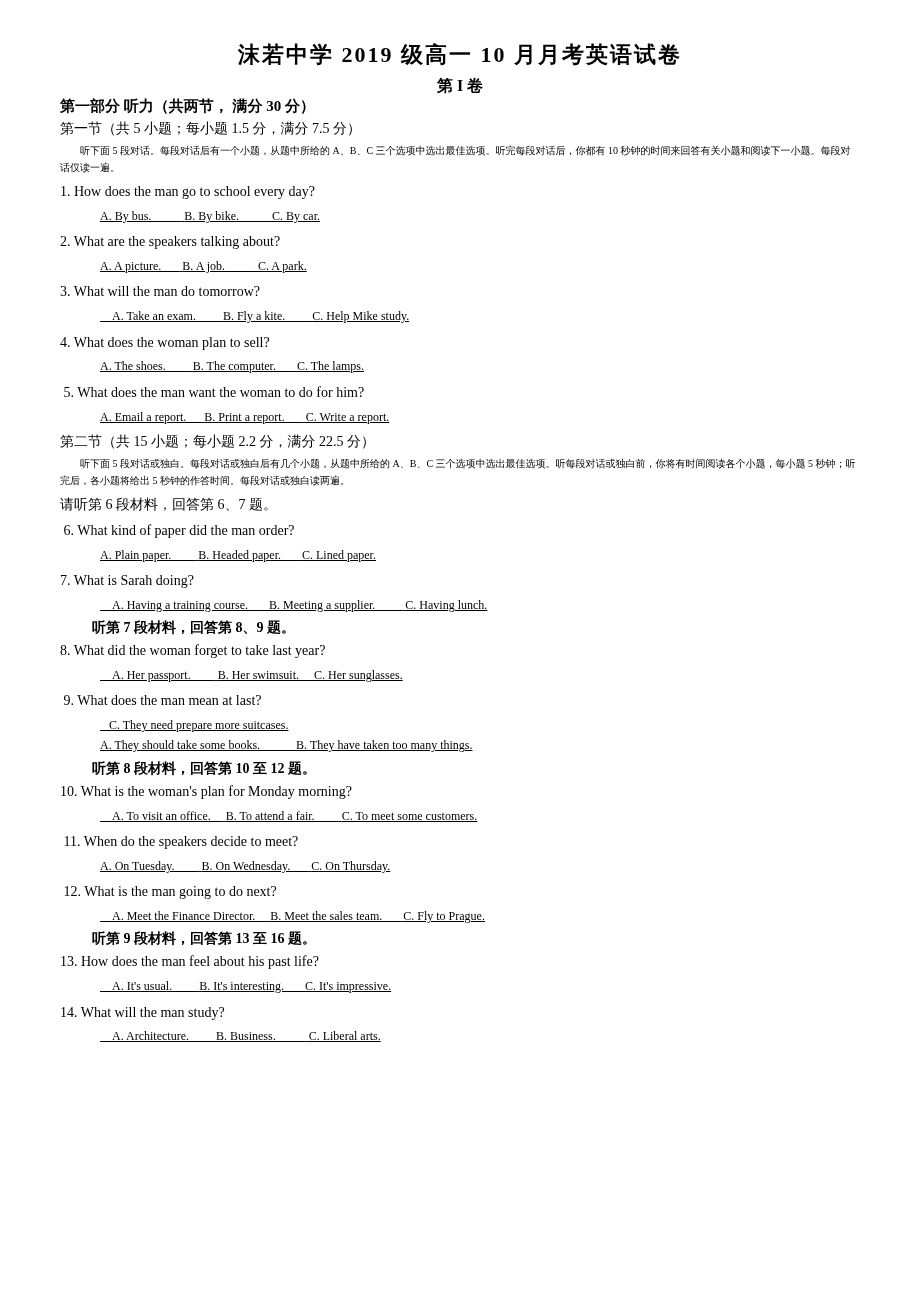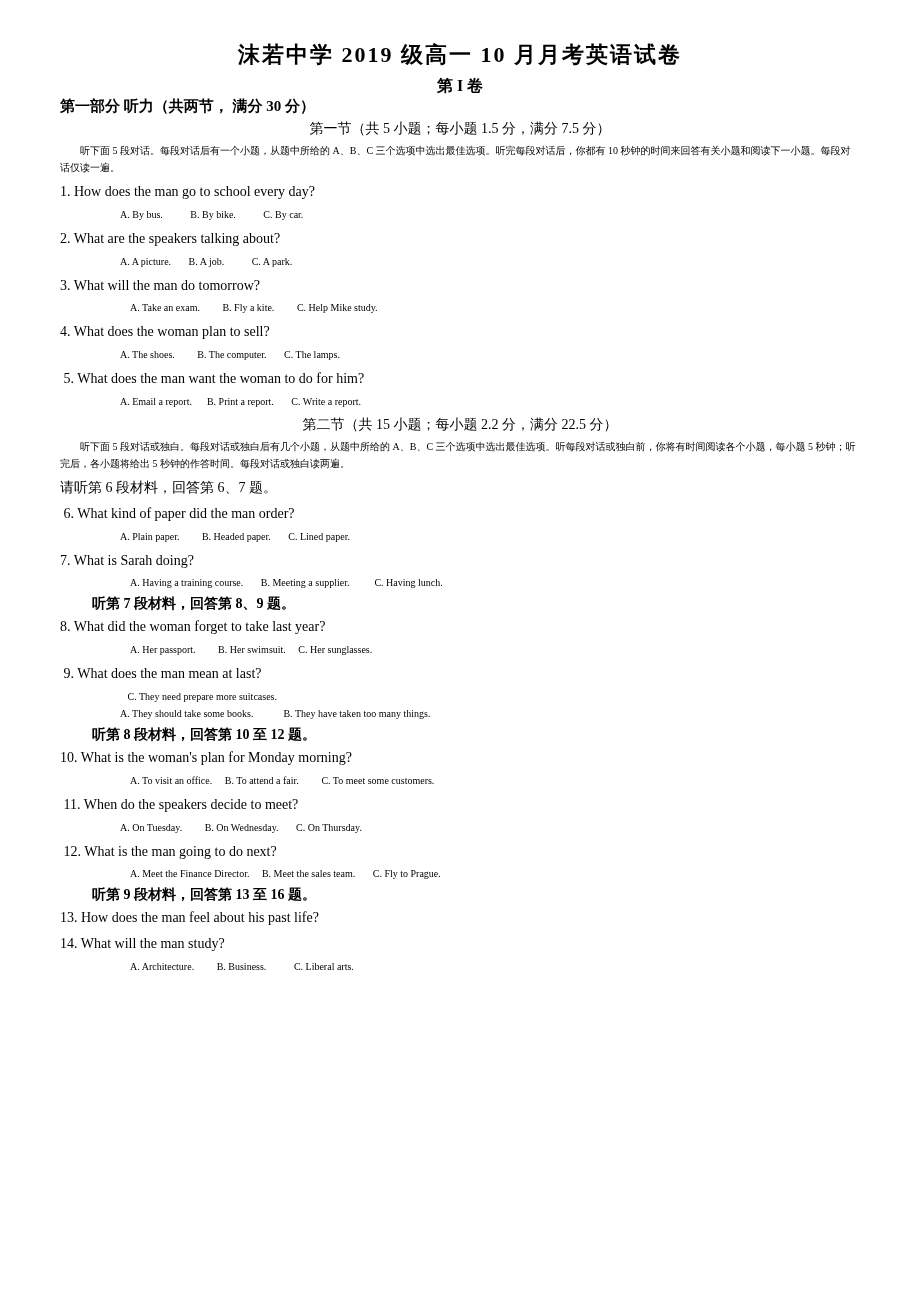--- a/index.html
+++ b/index.html
@@ -30,39 +30,39 @@
       margin-bottom: 0;
     }
     .section-header {
       font-weight: bold;
       font-size: 15px;
       margin-bottom: 4px;
     }
     .subsection-header {
       font-size: 14px;
       margin-bottom: 4px;
-      text-align: center;
     }
     .instruction {
       text-indent: 2em;
       font-size: 10px;
       margin-bottom: 4px;
       line-height: 1.7;
     }
     .question {
       font-size: 14px;
       margin-bottom: 2px;
       margin-left: 0px;
       line-height: 1.7;
     }
     .options {
-      font-size: 10px;
-      margin-left: 60px;
+      font-size: 12px;
+      margin-left: 40px;
       margin-bottom: 4px;
       line-height: 1.7;
+      text-decoration: underline;
     }
     .material-header {
       font-size: 14px;
       font-weight: bold;
       margin-top: 4px;
       margin-bottom: 2px;
       padding-left: 32px;
     }
   </style>
 </head>
@@ -188,20 +188,25 @@
     <span>&nbsp;&nbsp;&nbsp;&nbsp;A. Meet the Finance Director.&nbsp;&nbsp;&nbsp;&nbsp;</span>
     <span>B. Meet the sales team.&nbsp;&nbsp;&nbsp;&nbsp;&nbsp;&nbsp;</span>
     <span>C. Fly to Prague.</span>
   </div>
 </div>
 
 <div class="material-header">听第 9 段材料，回答第 13 至 16 题。</div>
 
 <div>
   <div class="question">13. How does the man feel about his past life?</div>
+  <div class="options">
+    <span>&nbsp;&nbsp;&nbsp;&nbsp;A. It's usual.&nbsp;&nbsp;&nbsp;&nbsp;&nbsp;&nbsp;&nbsp;&nbsp;</span>
+    <span>B. It's interesting.&nbsp;&nbsp;&nbsp;&nbsp;&nbsp;&nbsp;</span>
+    <span>C. It's impressive.</span>
+  </div>
 </div>
 
 <div>
   <div class="question">14. What will the man study?</div>
   <div class="options">
     <span>&nbsp;&nbsp;&nbsp;&nbsp;A. Architecture.&nbsp;&nbsp;&nbsp;&nbsp;&nbsp;&nbsp;&nbsp;&nbsp;</span>
     <span>B. Business.&nbsp;&nbsp;&nbsp;&nbsp;&nbsp;&nbsp;&nbsp;&nbsp;&nbsp;&nbsp;</span>
     <span>C. Liberal arts.</span>
   </div>
 </div>

